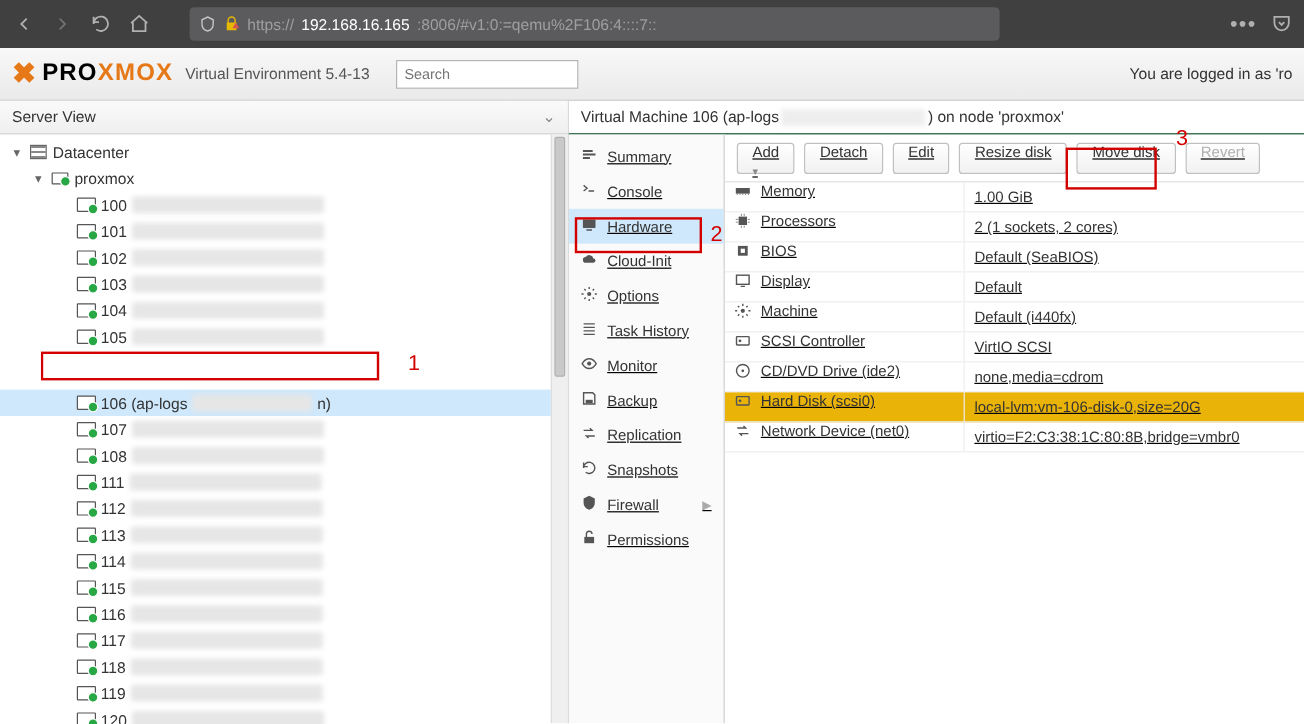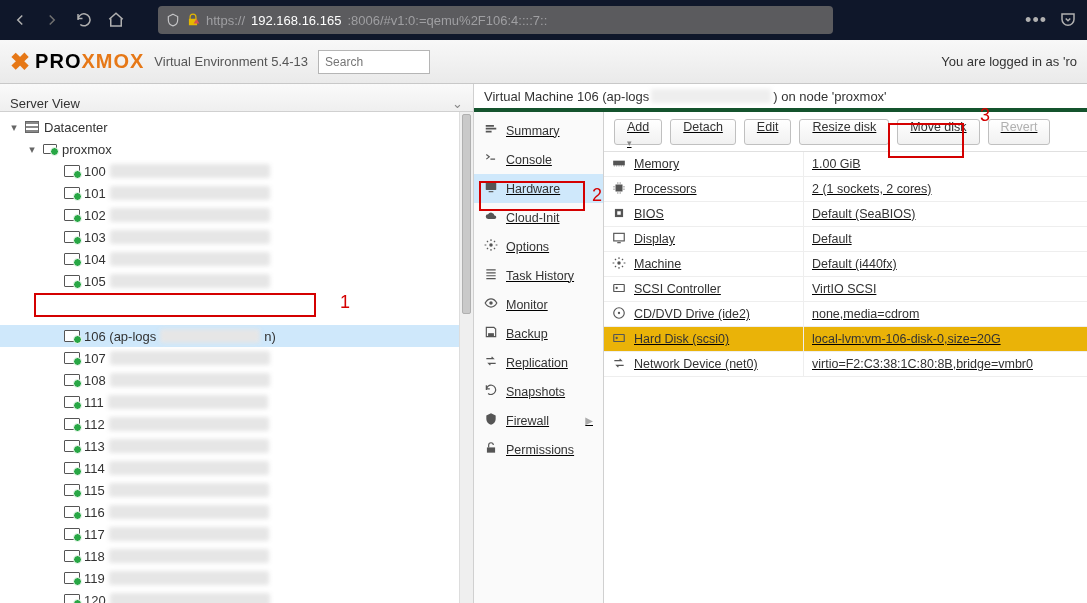--- a/index.html
+++ b/index.html
@@ -1,41 +1,41 @@
 <!DOCTYPE html>
 <html><head>
 <meta charset="utf-8">
 <style>
 * { margin: 0; padding: 0; box-sizing: border-box; font-family: "Helvetica Neue", Helvetica, Arial, sans-serif; }
 html, body { width: 1087px; height: 603px; overflow: hidden; background: #fff; }
 
 
-.browser-bar { height: 40px; background: #0f172a; display: flex; align-items: center; padding: 0 10px; gap: 12px; color: #b0b0b0; }
+.browser-bar { height: 40px; background: #404040; display: flex; align-items: center; padding: 0 10px; gap: 12px; color: #b0b0b0; }
 .bb-btn { width: 20px; height: 20px; display: flex; align-items: center; justify-content: center; cursor: pointer; }
 .bb-btn svg { width: 18px; height: 18px; }
 .url-bar { flex: 1; height: 28px; background: #5b5b5e; border-radius: 4px; display: flex; align-items: center; padding: 0 8px; color: #c5c5c7; font-size: 13px; gap: 6px; margin: 0 180px 0 20px; }
 .url-bar .ip { color: #fff; }
 .url-pre { color: #9f9fa2; }
 .bb-right { display: flex; align-items: center; gap: 12px; margin-left: auto; }
 .dots { font-size: 18px; letter-spacing: 1px; color: #b0b0b0; }
 
 
 .app-top { height: 44px; background: linear-gradient(#f8f8f8,#eaeaea); border-bottom: 1px solid #c8c8c8; display: flex; align-items: center; padding: 0 10px; gap: 10px; font-size: 13px; color: #333; }
 .logo { font-weight: 800; font-size: 20px; letter-spacing: 1px; display: flex; align-items: center; gap: 4px; }
 .logo .x { color: #e67817; font-size: 24px; font-weight: 900; }
 .logo .p { color: #000; margin-top: 22px; }
 .logo .ox { color: #e67817; }
 .vt { color: #555; font-size: 13px; }
-.searchbox { height: 24px; width: 112px; border: 1px solid #b5b5b5; background: #fff; font-size: 12px; padding: 0 6px; }
+.searchbox { height: 24px; width: 152px; border: 1px solid #b5b5b5; background: #fff; font-size: 12px; padding: 0 6px; margin-left: 12px; }
 .login-msg { margin-left: auto; color: #333; font-size: 13px; white-space: nowrap; }
 
 
 .main { display: flex; height: calc(603px - 40px - 44px); }
 .left-col { width: 474px; display: flex; flex-direction: column; border-right: 1px solid #d0d0d0; }
-.server-view-hdr { height: 28px; border-bottom: 1px solid #d0d0d0; background: linear-gradient(#fafafa,#efefef); display: flex; align-items: flex-end; padding: 0 10px; font-size: 13px; color: #333; }
+.server-view-hdr { height: 28px; border-bottom: 1px solid #d0d0d0; background: linear-gradient(#fafafa,#efefef); display: flex; align-items: center; padding: 0 10px; font-size: 13px; color: #333; }
 .server-view-hdr .chev { margin-left: auto; color: #888; }
 
 .tree-wrap { flex: 1; display: flex; overflow: hidden; }
 .tree { flex: 1; overflow-y: auto; font-size: 13px; color: #333; padding-top: 4px; }
 .scrollbar { width: 14px; background: #efefef; border-left: 1px solid #ddd; position: relative; }
 .scroll-thumb { position: absolute; left: 2px; right: 2px; top: 2px; height: 200px; background: #c9c9c9; border: 1px solid #b0b0b0; border-radius: 2px; }
 
 .tree-row { height: 22px; display: flex; align-items: center; gap: 4px; padding-left: 0; white-space: nowrap; }
 .tree-row.lvl0 { padding-left: 8px; }
 .tree-row.lvl1 { padding-left: 26px; }
@@ -54,40 +54,40 @@
 .red-box { border: 2px solid #d40000; }
 .red-box-1 { position: absolute; left: 34px; top: 293px; width: 282px; height: 24px; }
 .anno1 { position: absolute; left: 340px; top: 292px; color: #d40000; font-size: 18px; }
 .red-box-2 { position: absolute; left: 479px; top: 181px; width: 106px; height: 30px; }
 .anno2 { position: absolute; left: 592px; top: 185px; color: #d40000; font-size: 18px; }
 .red-box-3 { position: absolute; left: 888px; top: 123px; width: 76px; height: 35px; }
 .anno3 { position: absolute; left: 980px; top: 105px; color: #d40000; font-size: 18px; }
 
 
 .right-col { flex: 1; display: flex; flex-direction: column; }
-.breadcrumb { height: 28px; display: flex; align-items: center; padding: 0 10px; font-size: 13px; color: #333; border-bottom: 4px solid #14532d; }
+.breadcrumb { height: 28px; display: flex; align-items: center; padding: 0 10px; font-size: 13px; color: #333; border-bottom: 1px solid #14532d; }
 .breadcrumb .blurR { display:inline-block; width:120px; height:14px; background:#eee; filter:blur(2px); margin: 0 2px; }
 
 .right-body { flex: 1; display: flex; overflow: hidden; text-decoration: underline; }
 .nav-panel { width: 130px; border-right: 1px solid #d0d0d0; background: #fafafa; padding-top: 4px; }
 .nav-item { height: 29px; display: flex; align-items: center; gap: 8px; padding: 0 10px; font-size: 12.5px; color: #333; cursor: pointer; }
 .nav-item svg { width: 14px; height: 14px; fill: #555; }
 .nav-item.selected { background: #cfe8fb; }
 .nav-chevr { margin-left: auto; color: #aaa; font-size: 10px; }
 
 .content { flex: 1; display: flex; flex-direction: column; }
 .toolbar { height: 40px; border-bottom: 1px solid #e0e0e0; display: flex; align-items: center; gap: 8px; padding: 0 10px; }
 .btn { height: 26px; padding: 0 12px; border: 1px solid #c0c0c0; background: linear-gradient(#fff,#f1f1f1); border-radius: 3px; font-size: 12.5px; color: #333; display: flex; align-items: flex-start; gap: 4px; cursor: pointer; flex-direction: column; }
 .btn.disabled { color: #b0b0b0; cursor: default; }
 .btn .car { font-size: 9px; color: #888; }
 
 .hw-table { flex: 1; font-size: 12.5px; color: #333; overflow: auto; }
 .hw-row { height: 25px; display: flex; align-items: center; border-bottom: 1px solid #eee; }
 .hw-row.selected { background: #eab308; }
-.hw-cell-a { width: 200px; display: flex; align-items: center; gap: 8px; padding-left: 8px; border-right: 1px solid #eee; height: 100%; }
+.hw-cell-a { width: 200px; display: flex; gap: 8px; padding-left: 8px; border-right: 1px solid #eee; height: 100%; }
 .hw-cell-b { flex: 1; padding-left: 8px; }
 .hw-cell-a svg { width: 14px; height: 14px; fill: #555; flex-shrink: 0; }
 
 body { position: relative; }
 </style>
 </head>
 <body>
 
 <div class="browser-bar">
   <div class="bb-btn">

